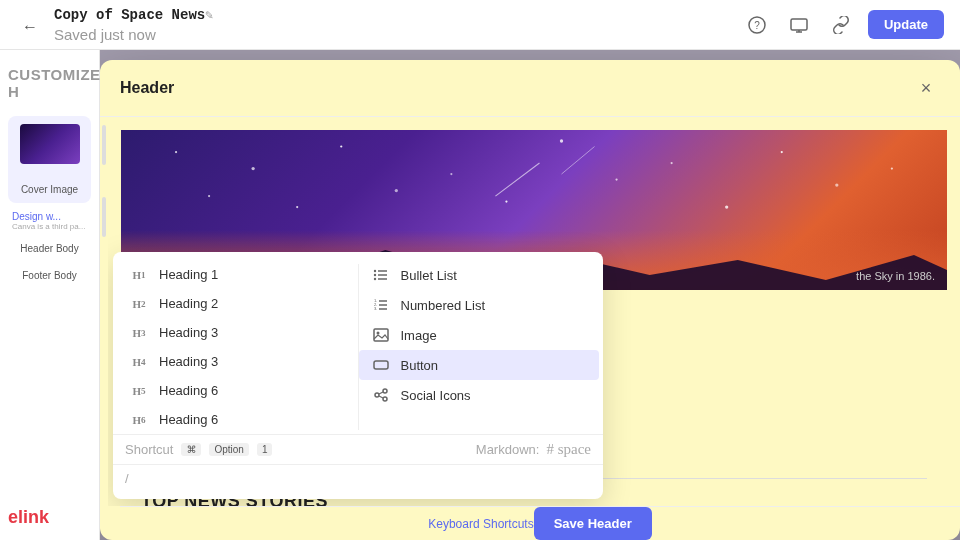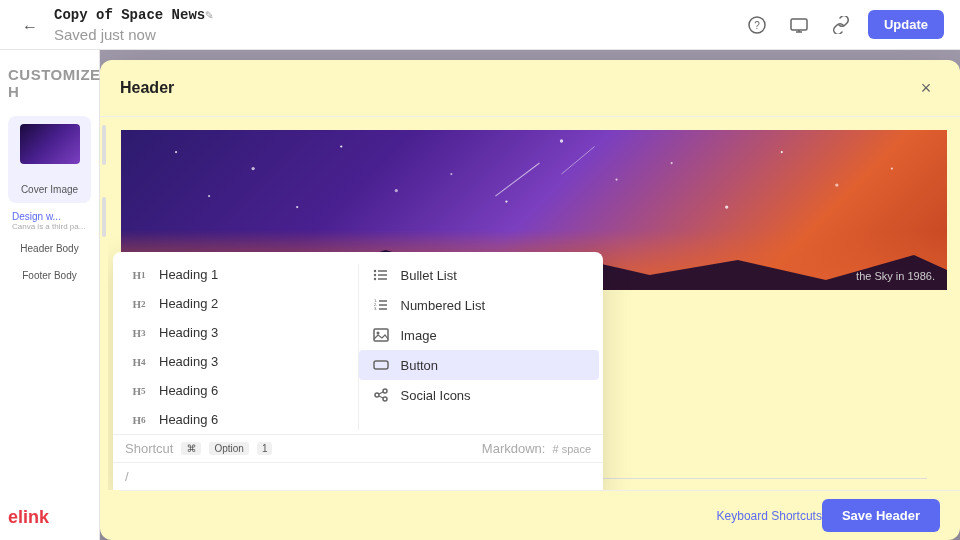--- a/index.html
+++ b/index.html
@@ -294,21 +294,21 @@
       color: #888;
     }
     .shortcut-key {
       background: #f0f0f0;
       border-radius: 3px;
       padding: 1px 5px;
       font-size: 10px;
       color: #555;
     }
     .shortcut-label { color: #aaa; font-size: 13px; }
-    .shortcut-val { color: #aaa; font-size: 11px; }
+    .shortcut-val { color: #aaa; font-size: 15px; font-family: Liberation Serif, serif; }
 
     
     .filter-input-row {
       padding: 4px 12px;
       border-top: 1px solid #eee;
     }
     .filter-slash {
       color: #aaa;
       font-size: 13px;
       margin-right: 4px;
@@ -327,25 +327,25 @@
     .article-section-title {
       font-size: 18px;
       font-weight: 700;
       color: #222;
       letter-spacing: 0.5px;
       margin-bottom: 12px;
     }
 
     
     .modal-footer {
-      padding: 8px 20px;
+      padding: 0 20px;
       border-top: 1px solid #eee;
       display: flex;
       align-items: center;
-      justify-content: flex-end;
+      justify-content: center;
       margin-left: 20px;
     }
     .keyboard-link {
       font-size: 12px;
       color: #5b6af0;
       cursor: pointer;
       text-decoration: none;
     }
     .save-btn {
       background: #5b6af0;

